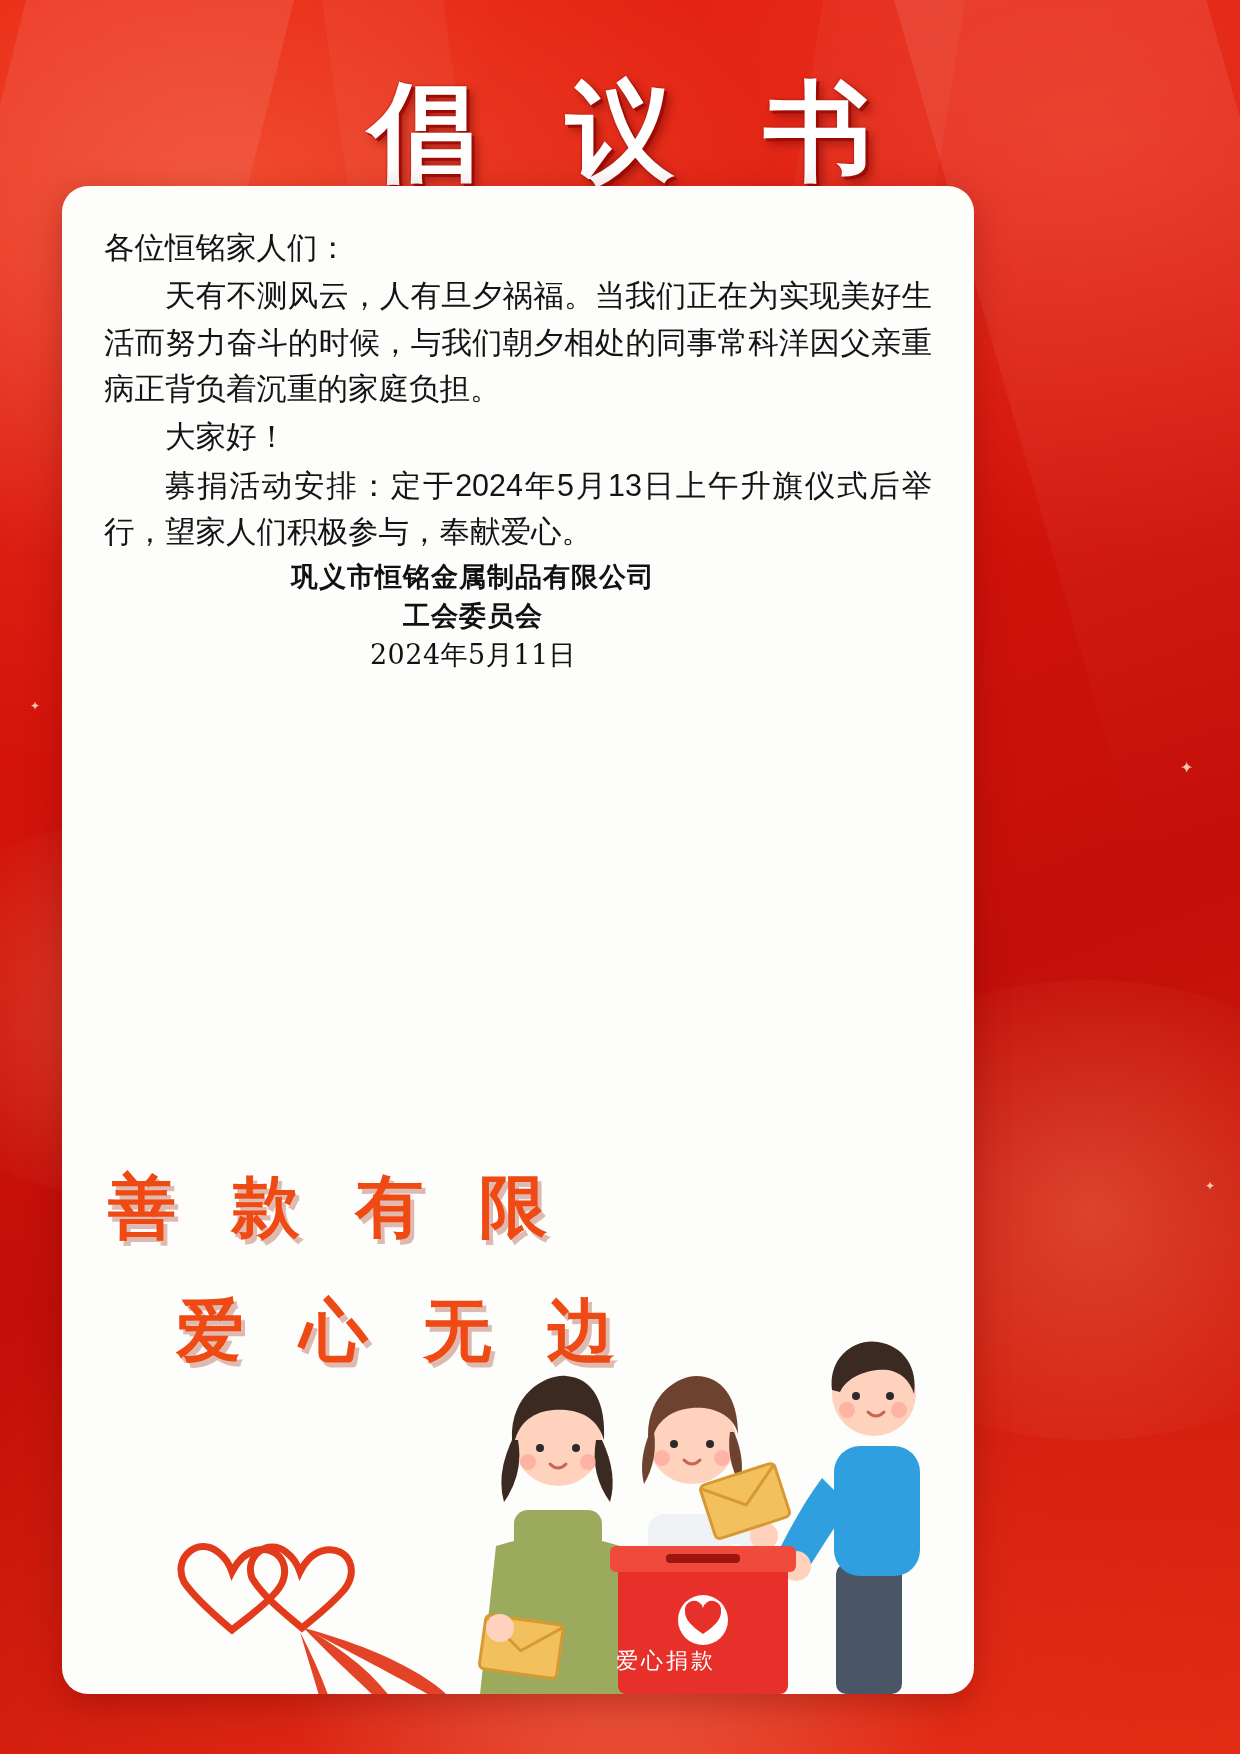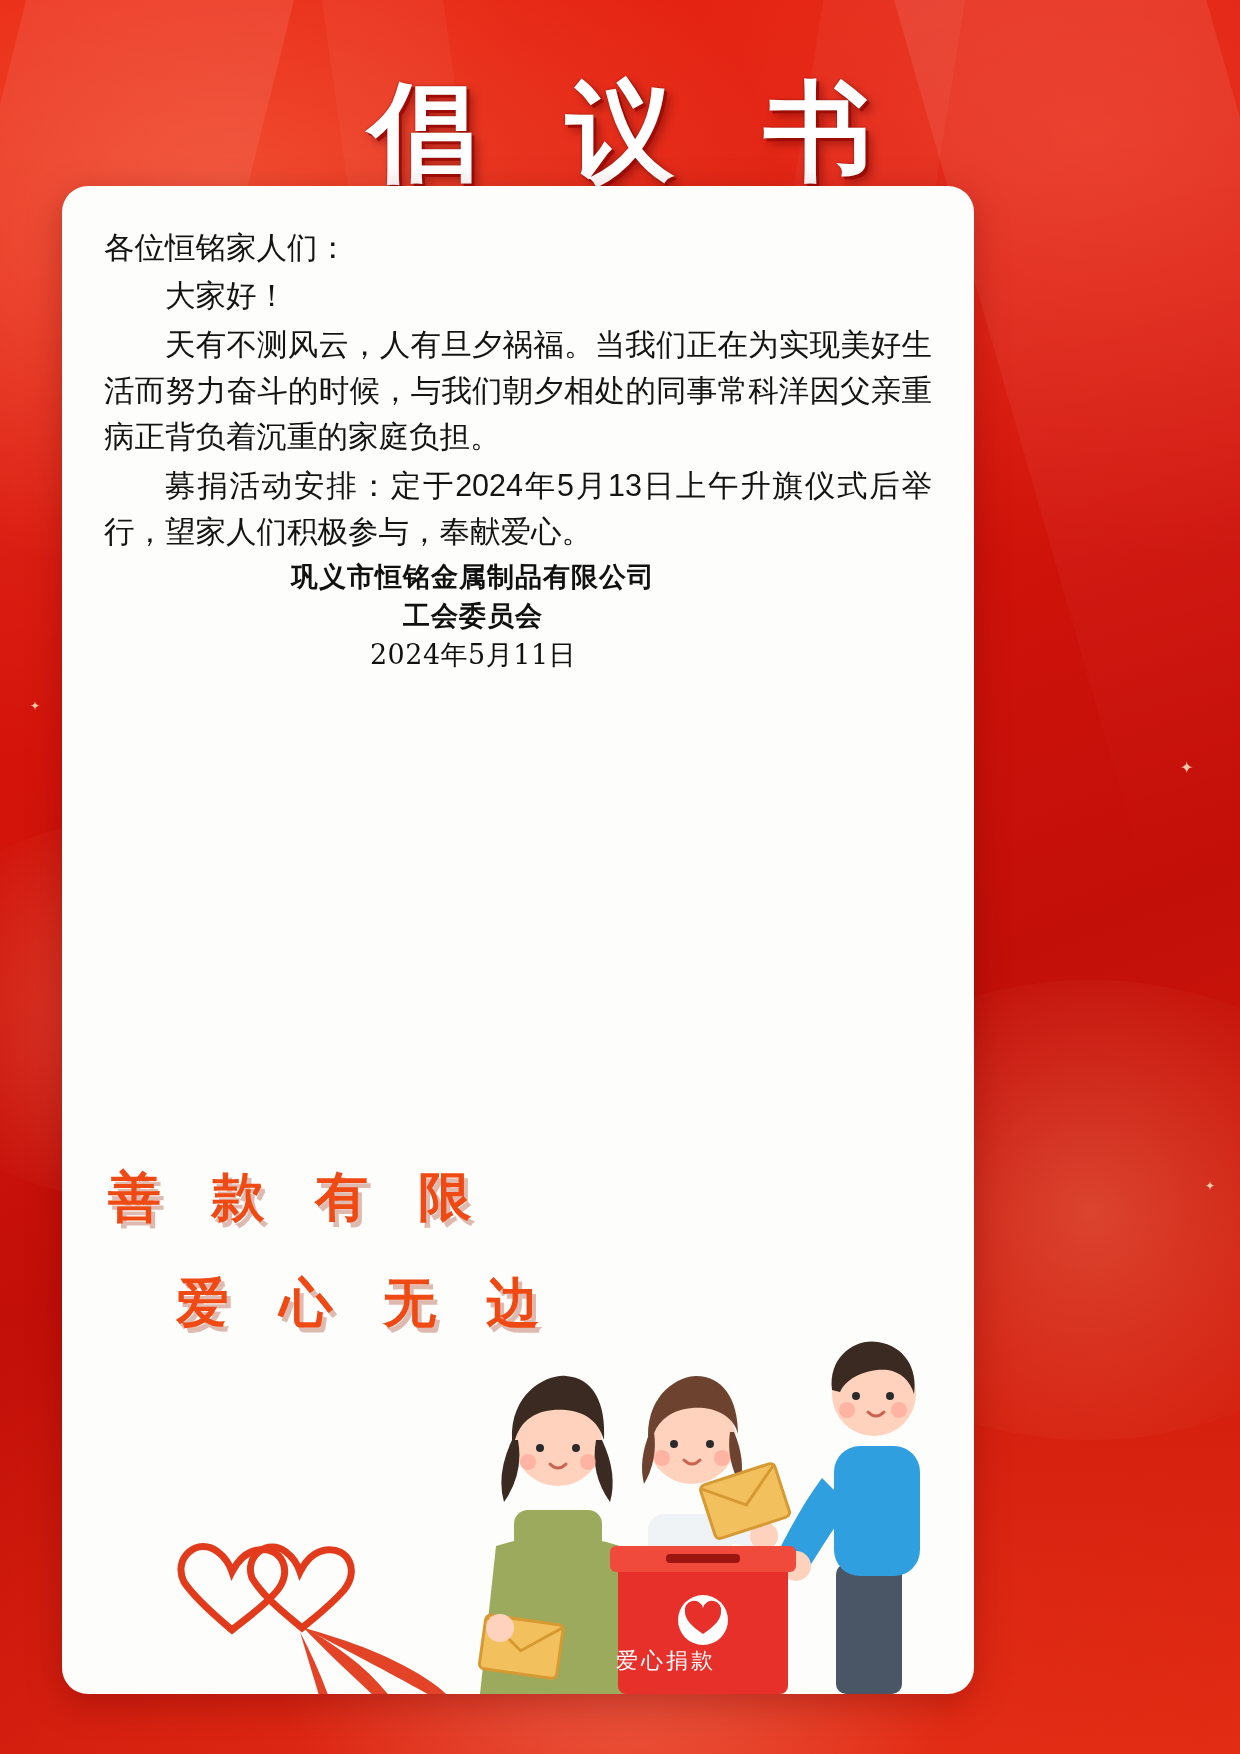--- a/index.html
+++ b/index.html
@@ -114,21 +114,21 @@
     top: 978px;
     z-index: 4;
     font-family: "DejaVu Serif", "Liberation Serif", serif;
     font-weight: bold;
     color: #f04a14;
     -webkit-text-stroke: 3px #ffffff;
     paint-order: stroke fill;
     text-shadow: 4px 5px 0 rgba(150,30,0,0.30);
   }
   .slogan .line {
-    font-size: 53px;
+    font-size: 68px;
     letter-spacing: 16px;
     line-height: 1.24;
     white-space: nowrap;
   }
   .slogan .line2 { padding-left: 68px; margin-top: 40px; }
 
   
   .ribbon { position: absolute; left: 90px; top: 1322px; width: 430px; height: 260px; z-index: 4; }
 
   
@@ -161,22 +161,22 @@
   <div class="sparkle" style="left:1180px; top:760px;">✦</div>
   <div class="sparkle" style="left:30px;  top:700px; font-size:12px;">✦</div>
   <div class="sparkle" style="left:1205px; top:1180px; font-size:12px;">✦</div>
 
   <div class="title">倡 议 书</div>
 
   <div class="card">
 
     <div class="letter">
       <p class="salutation">各位恒铭家人们：</p>
+      <p class="indent2">天有不测风云，人有旦夕祸福。当我们正在为实现美好生活而努力奋斗的时候，与我们朝夕相处的同事常科洋因父亲重病正背负着沉重的家庭负担。</p>
       <p class="indent2">大家好！</p>
-      <p class="indent2">天有不测风云，人有旦夕祸福。当我们正在为实现美好生活而努力奋斗的时候，与我们朝夕相处的同事常科洋因父亲重病正背负着沉重的家庭负担。</p>
       <p class="indent2">募捐活动安排：定于2024年5月13日上午升旗仪式后举行，望家人们积极参与，奉献爱心。</p>
 
       <div class="signature">
         <div class="sig-block">
           <div class="org">巩义市恒铭金属制品有限公司</div>
           <div class="dept">工会委员会</div>
           <div class="date">2024年5月11日</div>
         </div>
       </div>
     </div>

